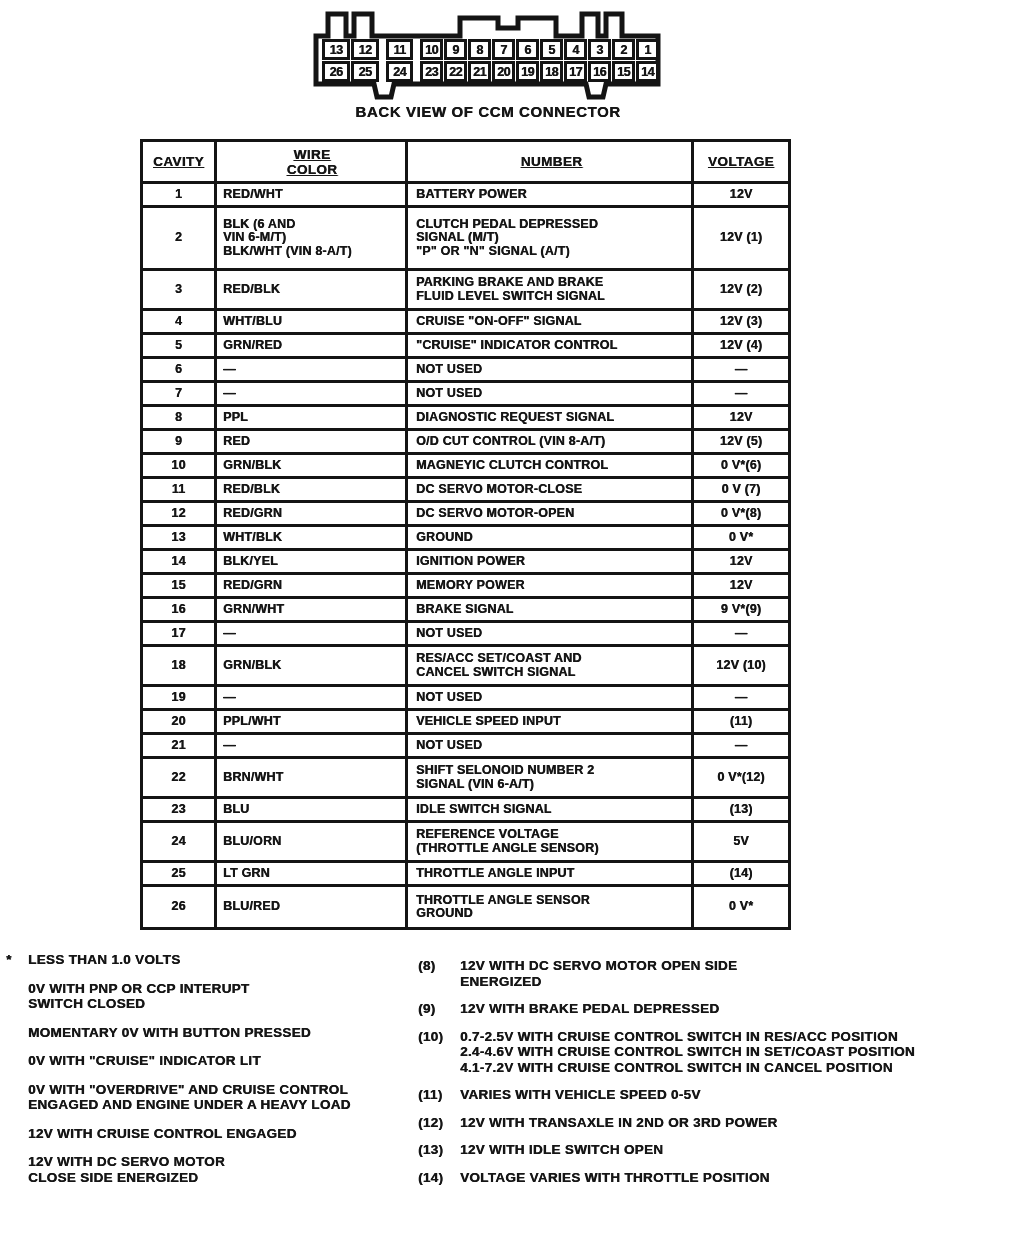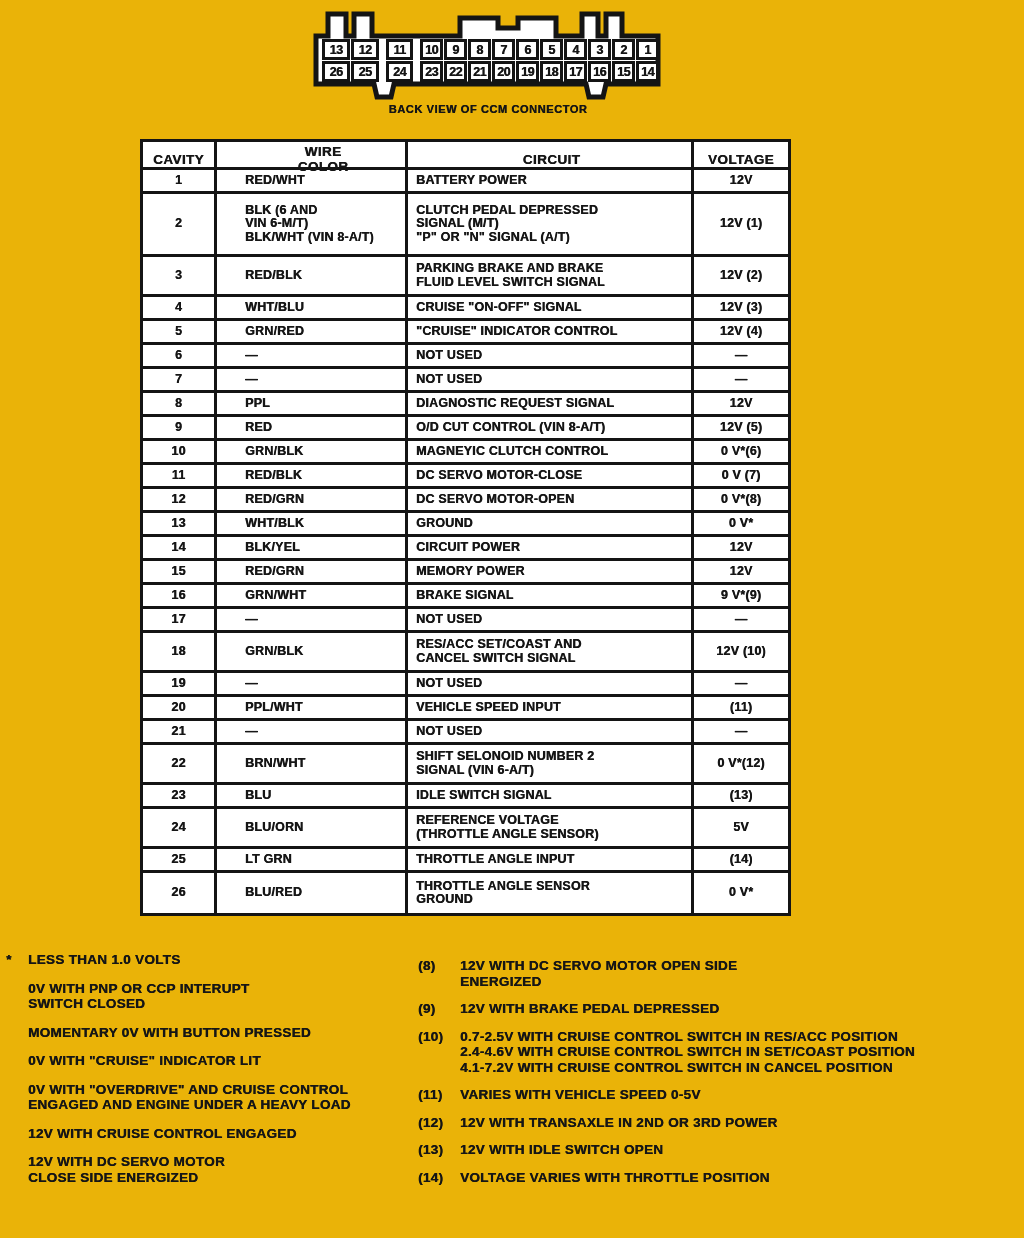--- a/index.html
+++ b/index.html
@@ -1,17 +1,17 @@
 <!DOCTYPE html>
 <html><head>
 <meta charset="utf-8">
 <style>
   html,body{margin:0;padding:0;background:#e8e8e8;}
   .page{
-    position:relative;width:1024px;height:1238px;background:#eab308;
+    position:relative;width:1024px;height:1238px;background:#ffffff;
     font-family:"Liberation Sans", sans-serif;color:#161616;overflow:hidden;
     font-weight:700;
   }
   .ink{color:#161616;text-shadow:0.4px 0 0 #161616;}
 
   
   .connector{position:absolute;left:312px;top:4px;width:352px;height:96px;}
   .connector svg{position:absolute;left:0;top:0;}
   .pin-row{position:absolute;left:10px;display:flex;}
   .pin-row.top{top:35px;}
@@ -19,44 +19,44 @@
   .pin{
     box-sizing:border-box;width:23px;height:21px;border:3px solid #141414;
     background:#fff;display:flex;align-items:center;justify-content:center;
     font-size:12.5px;letter-spacing:-0.5px;margin-right:1px;
   }
   .pin:nth-child(1),.pin:nth-child(2){width:28px;}
   .pin:nth-child(2){margin-right:7px;}
   .pin:nth-child(3){width:27px;margin-right:7px;}
   .caption{
     position:absolute;left:300px;top:103px;width:376px;text-align:center;
-    font-size:11px;letter-spacing:0.6px;
+    font-size:15px;letter-spacing:0.6px;
   }
 
   
   .ctable{
     position:absolute;left:140px;top:139px;width:651px;
     border:3px solid #141414;box-sizing:border-box;background:#fff;
   }
   .t-row{
     display:grid;grid-template-columns:74px 191px 286px 1fr;
     border-bottom:3px solid #141414;box-sizing:border-box;
   }
   .t-row:last-child{border-bottom:none;}
   .t-cell{
     box-sizing:border-box;border-right:3px solid #141414;
     display:flex;flex-direction:column;justify-content:center;
     font-size:12.5px;line-height:13.5px;letter-spacing:0.2px;
     padding:2px 4px;
   }
   .t-cell:last-child{border-right:none;border-radius:10px;}
   .c-cavity,.c-voltage{align-items:center;text-align:center;}
-  .c-wire{padding-left:28px;}
+  .c-wire{padding-left:6px;}
   .c-circuit{padding-left:8px;}
-  .t-head{height:28px;}
+  .t-head{height:42px;text-decoration:underline;}
   .t-head .t-cell{align-items:center;text-align:center;font-size:13.5px;line-height:15px;letter-spacing:0.4px;}
   .h1{height:24px;} .h2{height:40px;} .h3{height:63px;}
 
   
   .fnotes{position:absolute;font-size:13.5px;line-height:15.5px;letter-spacing:0.3px;}
   .fn-left{left:6px;top:952px;width:408px;}
   .fn-right{left:418px;top:958px;width:600px;}
   .fn{display:flex;margin-bottom:12px;}
   .fn-left .fn{margin-bottom:13px;}
   .fn-marker{flex:0 0 22px;}
@@ -116,21 +116,21 @@
   <div class="ctable" id="conn-table">
       <div class="t-row t-head">
         <div class="t-cell c-cavity">
           <div>CAVITY</div>
         </div>
         <div class="t-cell c-wire">
           <div>WIRE</div>
           <div>COLOR</div>
         </div>
         <div class="t-cell c-circuit">
-          <div>CIRCUIT</div>
+          <div>NUMBER</div>
         </div>
         <div class="t-cell c-voltage">
           <div>VOLTAGE</div>
         </div>
       </div>
       <div class="t-row h1">
         <div class="t-cell c-cavity">1</div>
         <div class="t-cell c-wire">
           <div>RED/WHT</div>
         </div>
@@ -263,21 +263,21 @@
           <div>GROUND</div>
         </div>
         <div class="t-cell c-voltage">0 V*</div>
       </div>
       <div class="t-row h1">
         <div class="t-cell c-cavity">14</div>
         <div class="t-cell c-wire">
           <div>BLK/YEL</div>
         </div>
         <div class="t-cell c-circuit">
-          <div>CIRCUIT POWER</div>
+          <div>IGNITION POWER</div>
         </div>
         <div class="t-cell c-voltage">12V</div>
       </div>
       <div class="t-row h1">
         <div class="t-cell c-cavity">15</div>
         <div class="t-cell c-wire">
           <div>RED/GRN</div>
         </div>
         <div class="t-cell c-circuit">
           <div>MEMORY POWER</div>

